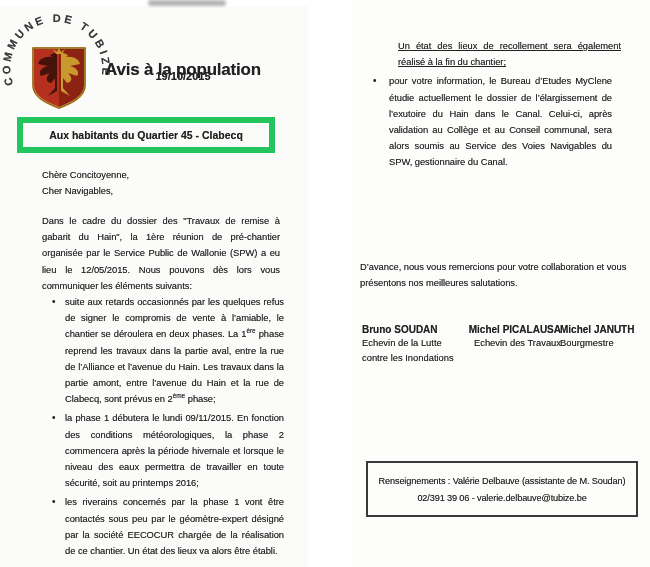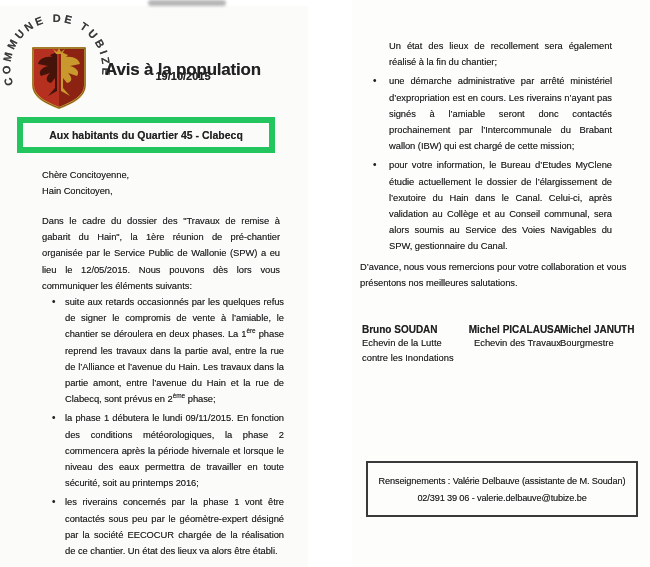--- a/index.html
+++ b/index.html
@@ -26,21 +26,21 @@
   .banner{
     border:6px solid #22c55e;width:258px;height:36px;
     display:flex;align-items:center;justify-content:center;
     font-size:10.5px;font-weight:bold;
   }
   ul.blist{list-style:none;padding-left:23px;}
   .rcol ul.blist{padding-left:29px;}
   ul.blist li{position:relative;margin-bottom:3px;}
   ul.blist li::before{content:"\2022";position:absolute;left:-13px;top:0;font-size:10px;}
   .rcol ul.blist li::before{left:-16px;}
-  .rcol .cont{margin-left:29px;width:223px;margin-bottom:3px;}
+  .rcol .cont{margin-left:38px;width:223px;margin-bottom:3px;text-decoration:underline;}
   sup{font-size:6.5px;vertical-align:super;line-height:0;}
   .sig-name{font-size:10px;font-weight:bold;white-space:nowrap;}
   .sig-role{font-size:9.4px;line-height:15px;}
   .contact-box{
     width:272px;height:56px;border:2px solid #3a3a3a;
     text-align:center;padding-top:10px;font-size:9.2px;line-height:17px;
     letter-spacing:-.15px;white-space:nowrap;overflow:hidden;
   }
   .u{}
   svg text{font-family:"Liberation Sans",sans-serif;}
@@ -75,37 +75,36 @@
 
   <div class="abs title" style="left:88px;top:46px;width:190px;margin-top:14px;">Avis à la population</div>
   <div class="abs date" style="left:88px;top:70px;width:190px;">19/10/2015</div>
 
   <div class="abs banner" style="left:17px;top:117px;">
     <span>Aux habitants du Quartier 45 - Clabecq</span>
   </div>
 
   <div class="abs body-txt" style="left:42px;top:167px;width:240px;">
     <div>Chère Concitoyenne,</div>
-    <div>Hain Concitoyen,</div>
+    <div>Cher Navigables,</div>
   </div>
 
   <div class="abs body-txt just" style="left:42px;top:213px;width:238px;">Dans le cadre du dossier des "Travaux de remise à gabarit du Hain", la 1ère réunion de pré-chantier organisée par le Service Public de Wallonie (SPW) a eu lieu le 12/05/2015. Nous pouvons dès lors vous communiquer les éléments suivants:</div>
 
   <div class="abs body-txt" style="left:42px;top:294px;width:242px;">
     <ul class="blist just">
         <li>suite aux retards occasionnés par les quelques refus de signer le compromis de vente à l’amiable, le chantier se déroulera en deux phases. La 1<sup>ère</sup> phase reprend les travaux dans la partie aval, entre la rue de l’Alliance et l’avenue du Hain. Les travaux dans la partie amont, entre l’avenue du Hain et la rue de Clabecq, sont prévus en 2<sup>ème</sup> phase;</li>
         <li>la phase 1 débutera le lundi 09/11/2015. En fonction des conditions météorologiques, la phase 2 commencera après la période hivernale et lorsque le niveau des eaux permettra de travailler en toute sécurité, soit au printemps 2016;</li>
         <li>les riverains concernés par la phase 1 vont être contactés sous peu par le géomètre-expert désigné par la société EECOCUR chargée de la réalisation de ce chantier. Un état des lieux va alors être établi.</li>
       </ul>
   </div>
 
   <div class="abs body-txt rcol" style="left:360px;top:38px;width:252px;">
     <div class="cont just">Un état des lieux de recollement sera également réalisé à la fin du chantier;</div>
     <ul class="blist just">
-        <li>une démarche administrative par arrêté ministériel d’expropriation est en cours. Les riverains n’ayant pas signés à l’amiable seront donc contactés prochainement par l’Intercommunale du Brabant wallon (IBW) qui est chargé de cette mission;</li>
         <li>pour votre information, le Bureau d’Etudes MyClene étudie actuellement le dossier de l’élargissement de l’exutoire du Hain dans le Canal. Celui-ci, après validation au Collège et au Conseil communal, sera alors soumis au Service des Voies Navigables du SPW, gestionnaire du Canal.</li>
       </ul>
   </div>
 
   <div class="abs body-txt" style="left:360px;top:259px;width:286px;">D’avance, nous vous remercions pour votre collaboration et vous présentons nos meilleures salutations.</div>
 
   <div class="abs" style="left:362px;top:324px;width:95px;">
     <div class="sig-name">Bruno SOUDAN</div>
     <div class="sig-role">Echevin de la Lutte contre les Inondations</div>
   </div>

